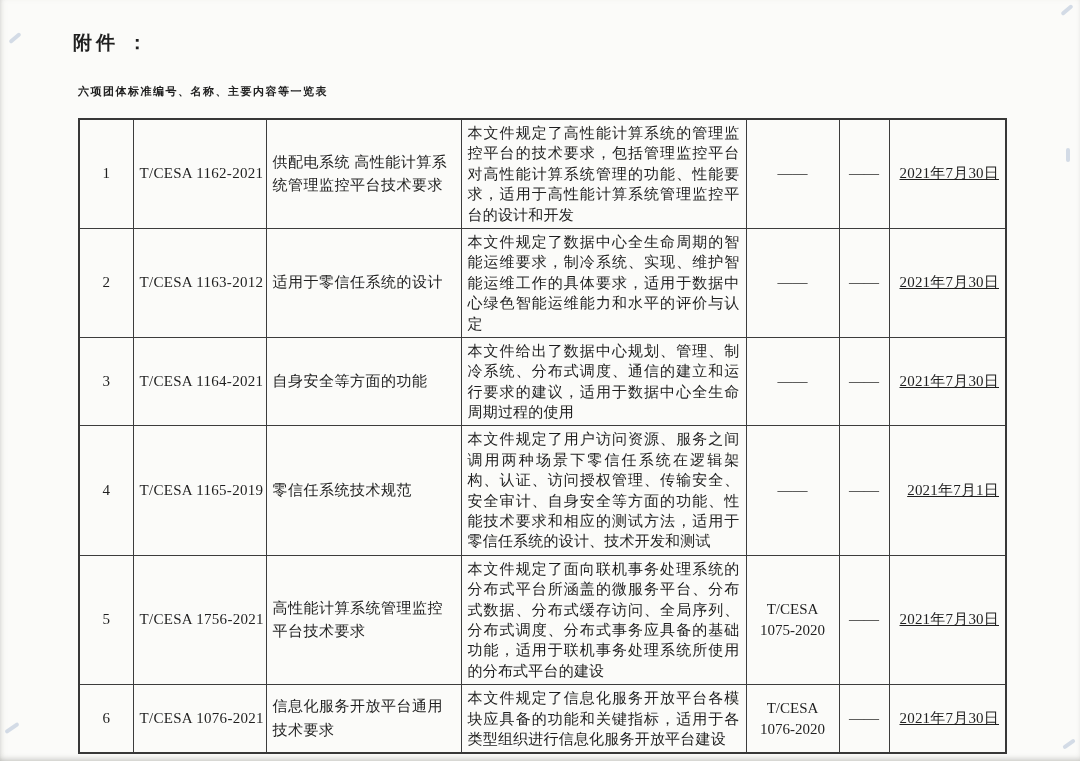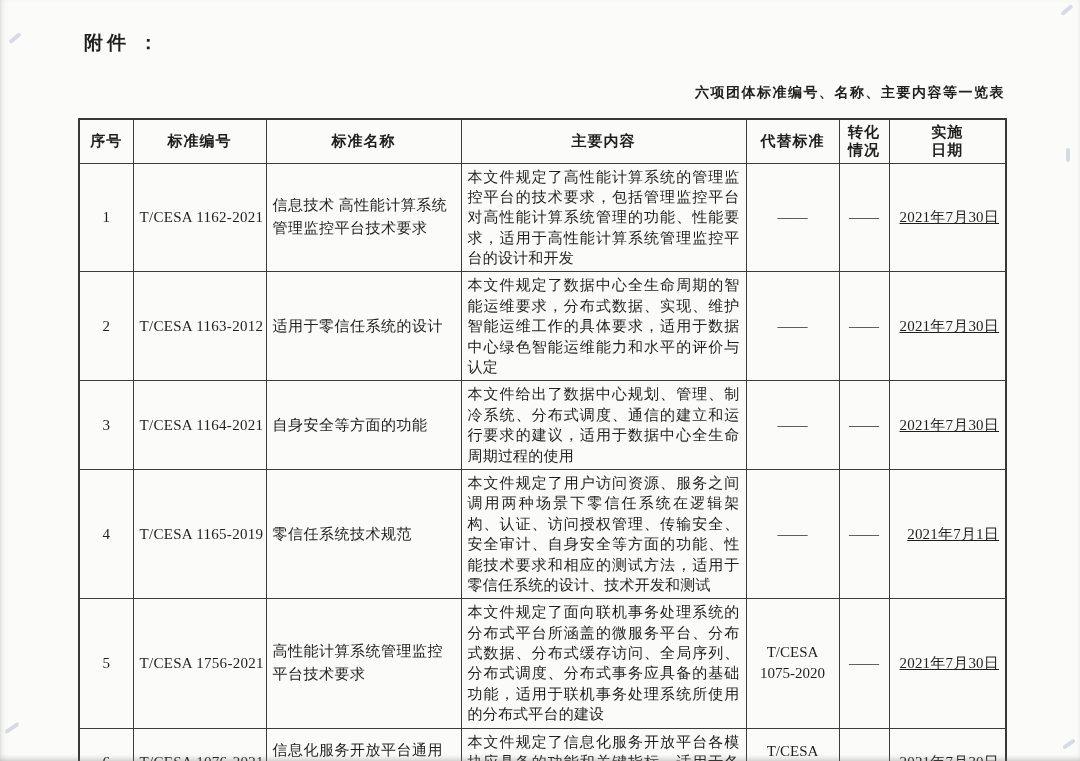--- a/index.html
+++ b/index.html
@@ -13,26 +13,26 @@
     position:absolute;inset:0;pointer-events:none;
     box-shadow:inset 0 -4px 6px -3px rgba(120,120,115,.45), inset 4px 0 8px -6px rgba(120,120,115,.4);
   }
   .artifact{position:absolute;background:rgba(148,168,200,.38);border-radius:2px;}
   .a1{left:8px;top:36px;width:14px;height:4px;transform:rotate(-40deg);}
   .a2{left:4px;top:726px;width:16px;height:4px;transform:rotate(-35deg);}
   .a3{left:1060px;top:8px;width:14px;height:4px;transform:rotate(-40deg);}
   .a4{left:1066px;top:148px;width:4px;height:14px;}
   .a5{left:1062px;top:742px;width:14px;height:4px;transform:rotate(-35deg);}
   .attachment{
-    position:absolute;left:84px;top:30px;
+    position:absolute;left:73px;top:30px;
     font-size:19px;font-weight:bold;letter-spacing:4px;
   }
   .doc-title{
     position:absolute;left:78px;top:84px;width:927px;
-    text-align:right;font-size:14px;font-weight:bold;letter-spacing:1.5px;
+    text-align:left;font-size:11px;font-weight:bold;letter-spacing:1.5px;
   }
   table.std{
     position:absolute;left:78px;top:118px;width:927px;
     border-collapse:collapse;table-layout:fixed;
     border:2px solid #383838;
   }
   table.std td,table.std th{
     border:1px solid #3c3c3c;
     vertical-align:middle;
     padding:3px 6px;
@@ -67,47 +67,36 @@
   <colgroup>
     <col class="c-no">
       <col class="c-code">
       <col class="c-name">
       <col class="c-content">
     <col class="c-replace">
       <col class="c-conv">
       <col class="c-date">
   </colgroup>
   <tbody>
-    <tr class="hdr">
-      <th>序号</th>
-      <th>标准编号</th>
-      <th>标准名称</th>
-      <th>主要内容</th>
-      <th>代替标准</th>
-      <th>转化
-情况</th>
-      <th>实施
-日期</th>
-    </tr>
 
     <tr class="r1">
       <td class="no">1</td>
       <td class="code">T/CESA 1162-2021</td>
-      <td class="name">信息技术 高性能计算系统管理监控平台技术要求</td>
+      <td class="name">供配电系统 高性能计算系统管理监控平台技术要求</td>
       <td class="content">本文件规定了高性能计算系统的管理监控平台的技术要求，包括管理监控平台对高性能计算系统管理的功能、性能要求，适用于高性能计算系统管理监控平台的设计和开发</td>
       <td class="replace">——</td>
       <td class="conv">——</td>
       <td class="date">2021年7月30日</td>
     </tr>
 
     <tr class="r2">
       <td class="no">2</td>
       <td class="code">T/CESA 1163-2012</td>
       <td class="name">适用于零信任系统的设计</td>
-      <td class="content">本文件规定了数据中心全生命周期的智能运维要求，分布式数据、实现、维护智能运维工作的具体要求，适用于数据中心绿色智能运维能力和水平的评价与认定</td>
+      <td class="content">本文件规定了数据中心全生命周期的智能运维要求，制冷系统、实现、维护智能运维工作的具体要求，适用于数据中心绿色智能运维能力和水平的评价与认定</td>
       <td class="replace">——</td>
       <td class="conv">——</td>
       <td class="date">2021年7月30日</td>
     </tr>
 
     <tr class="r3">
       <td class="no">3</td>
       <td class="code">T/CESA 1164-2021</td>
       <td class="name">自身安全等方面的功能</td>
       <td class="content">本文件给出了数据中心规划、管理、制冷系统、分布式调度、通信的建立和运行要求的建议，适用于数据中心全生命周期过程的使用</td>

